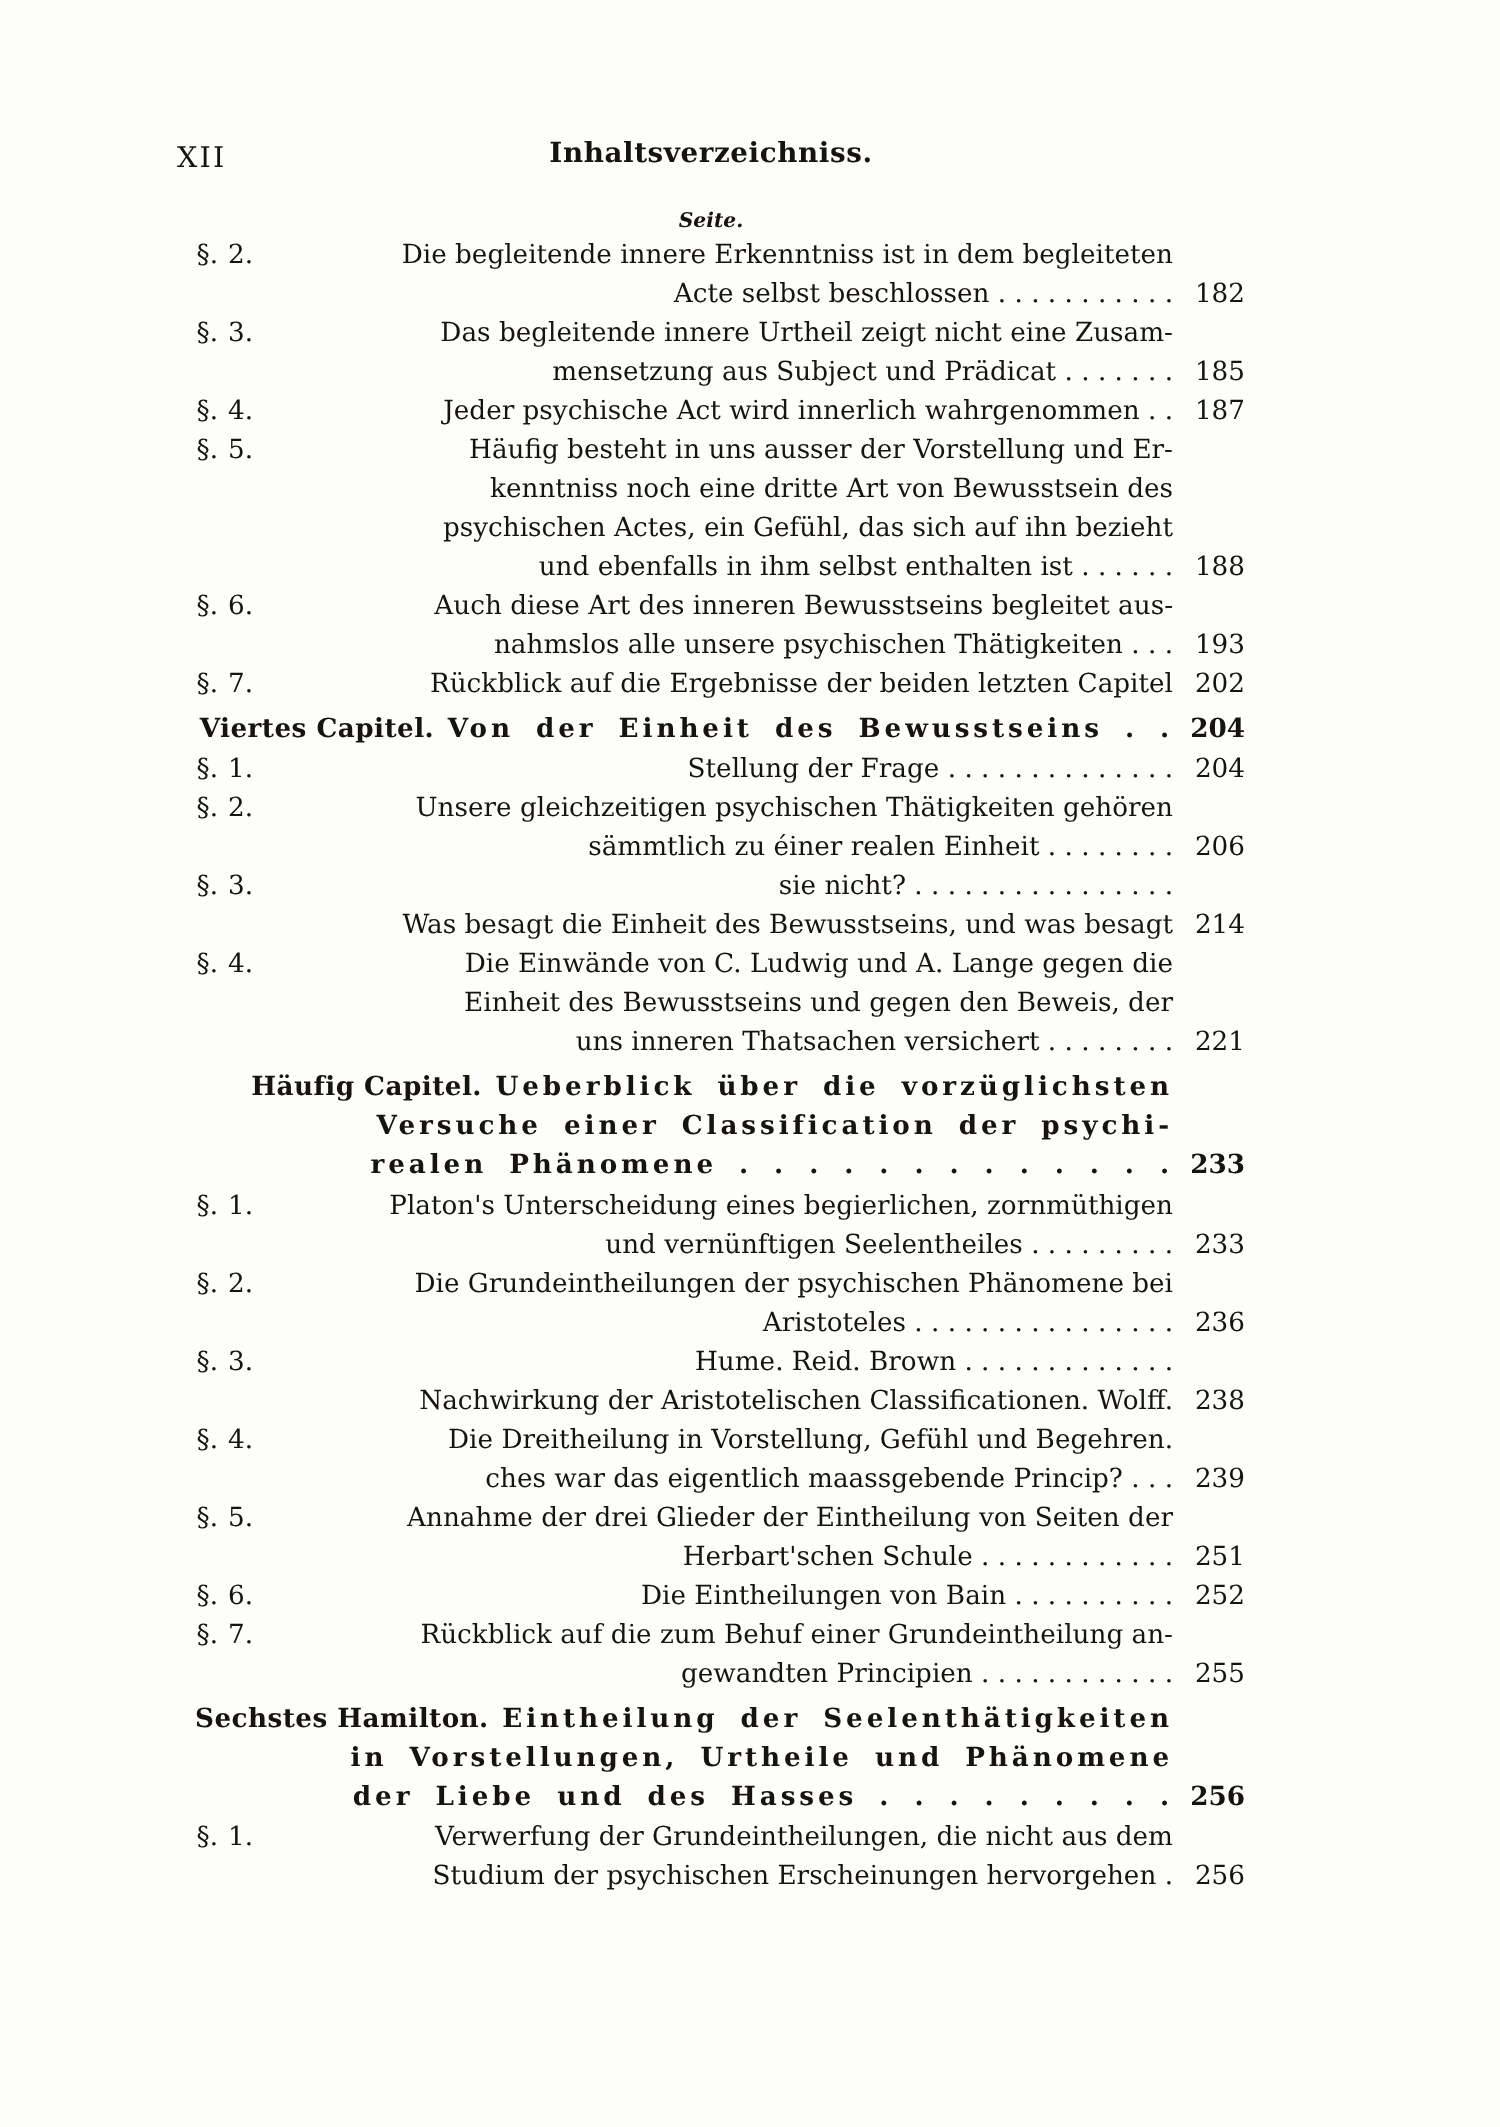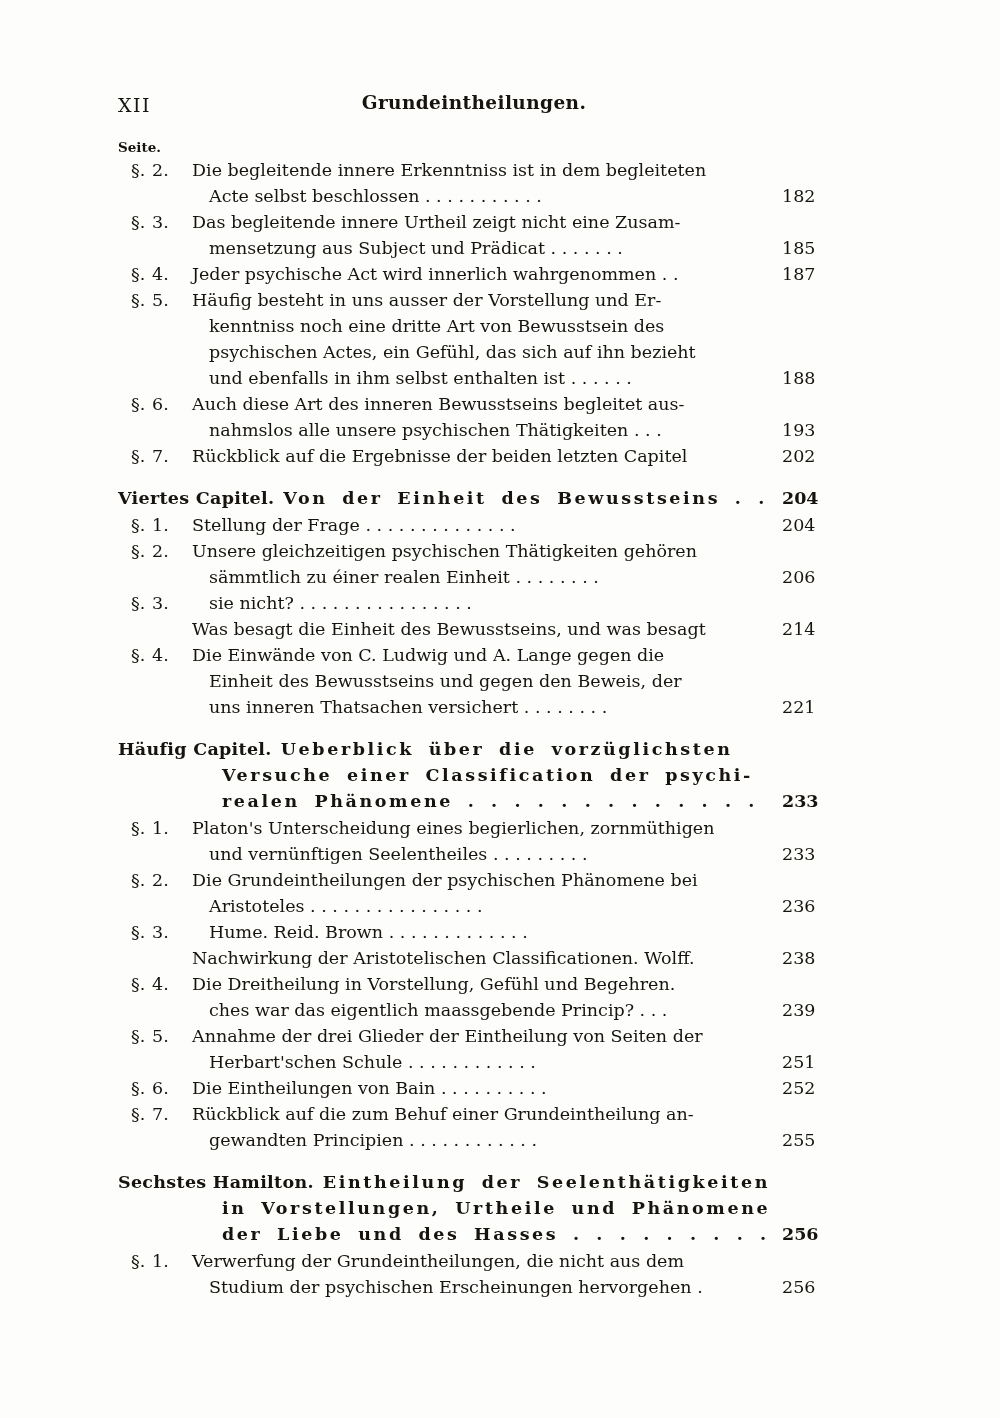--- a/index.html
+++ b/index.html
@@ -33,61 +33,63 @@
     font-size: 19px;
     letter-spacing: 1.5px;
   }
   .title {
     text-align: center;
     font-size: 18.5px;
     font-weight: bold;
     letter-spacing: 0.4px;
   }
   .seite {
-    text-align: left;
+    text-align: center;
     font-size: 13.5px;
     font-weight: bold;
     margin-top: 16px;
     line-height: 14px;
+    font-style: italic;
   }
   .toc {
     margin-top: 3px;
     font-size: 17.5px;
     line-height: 26px;
   }
   .row { display: flex; align-items: flex-start; }
   .row .page {
     width: 48px;
     flex: none;
+    text-align: right;
     align-self: flex-end;
     white-space: nowrap;
   }
   .marker { width: 34px; padding-left: 13px; flex: none; }
   .num    { width: 40px; flex: none; }
-  .body   { flex: 1; min-width: 0; }
+  .body   { flex: 1; min-width: 0; text-align: right; }
   .line   { white-space: nowrap; }
   .line.cont { padding-left: 17px; }
-  .row.chapter { font-weight: bold; margin-top: 16px; margin-bottom: 1px; }
+  .row.chapter { font-weight: bold; margin-top: 4px; margin-bottom: 1px; }
   .chapter .line { letter-spacing: 2.6px; word-spacing: 6px; }
   .chapter .line.cont-ch { padding-left: 104px; }
   .chapname {
     letter-spacing: 0.3px;
     word-spacing: normal;
     font-weight: bold;
     padding-right: 9px;
   }
 </style>
 </head>
 <body>
 
 <div class="page-wrap">
   <div class="content">
     <div class="pg-header">
       <span class="roman">XII</span>
-      <div class="title">Grundeintheilungen.</div>
+      <div class="title">Inhaltsverzeichniss.</div>
     </div>
     <div class="seite">Seite.</div>
     <div class="toc" id="toc">
         <div class="row section">
           <span class="marker">§.</span>
           <span class="num">2.</span>
           <div class="body">
             <div class="line">Die begleitende innere Erkenntniss ist in dem begleiteten</div>
             <div class="line cont">Acte selbst beschlossen . . . . . . . . . . .</div>
           </div>

